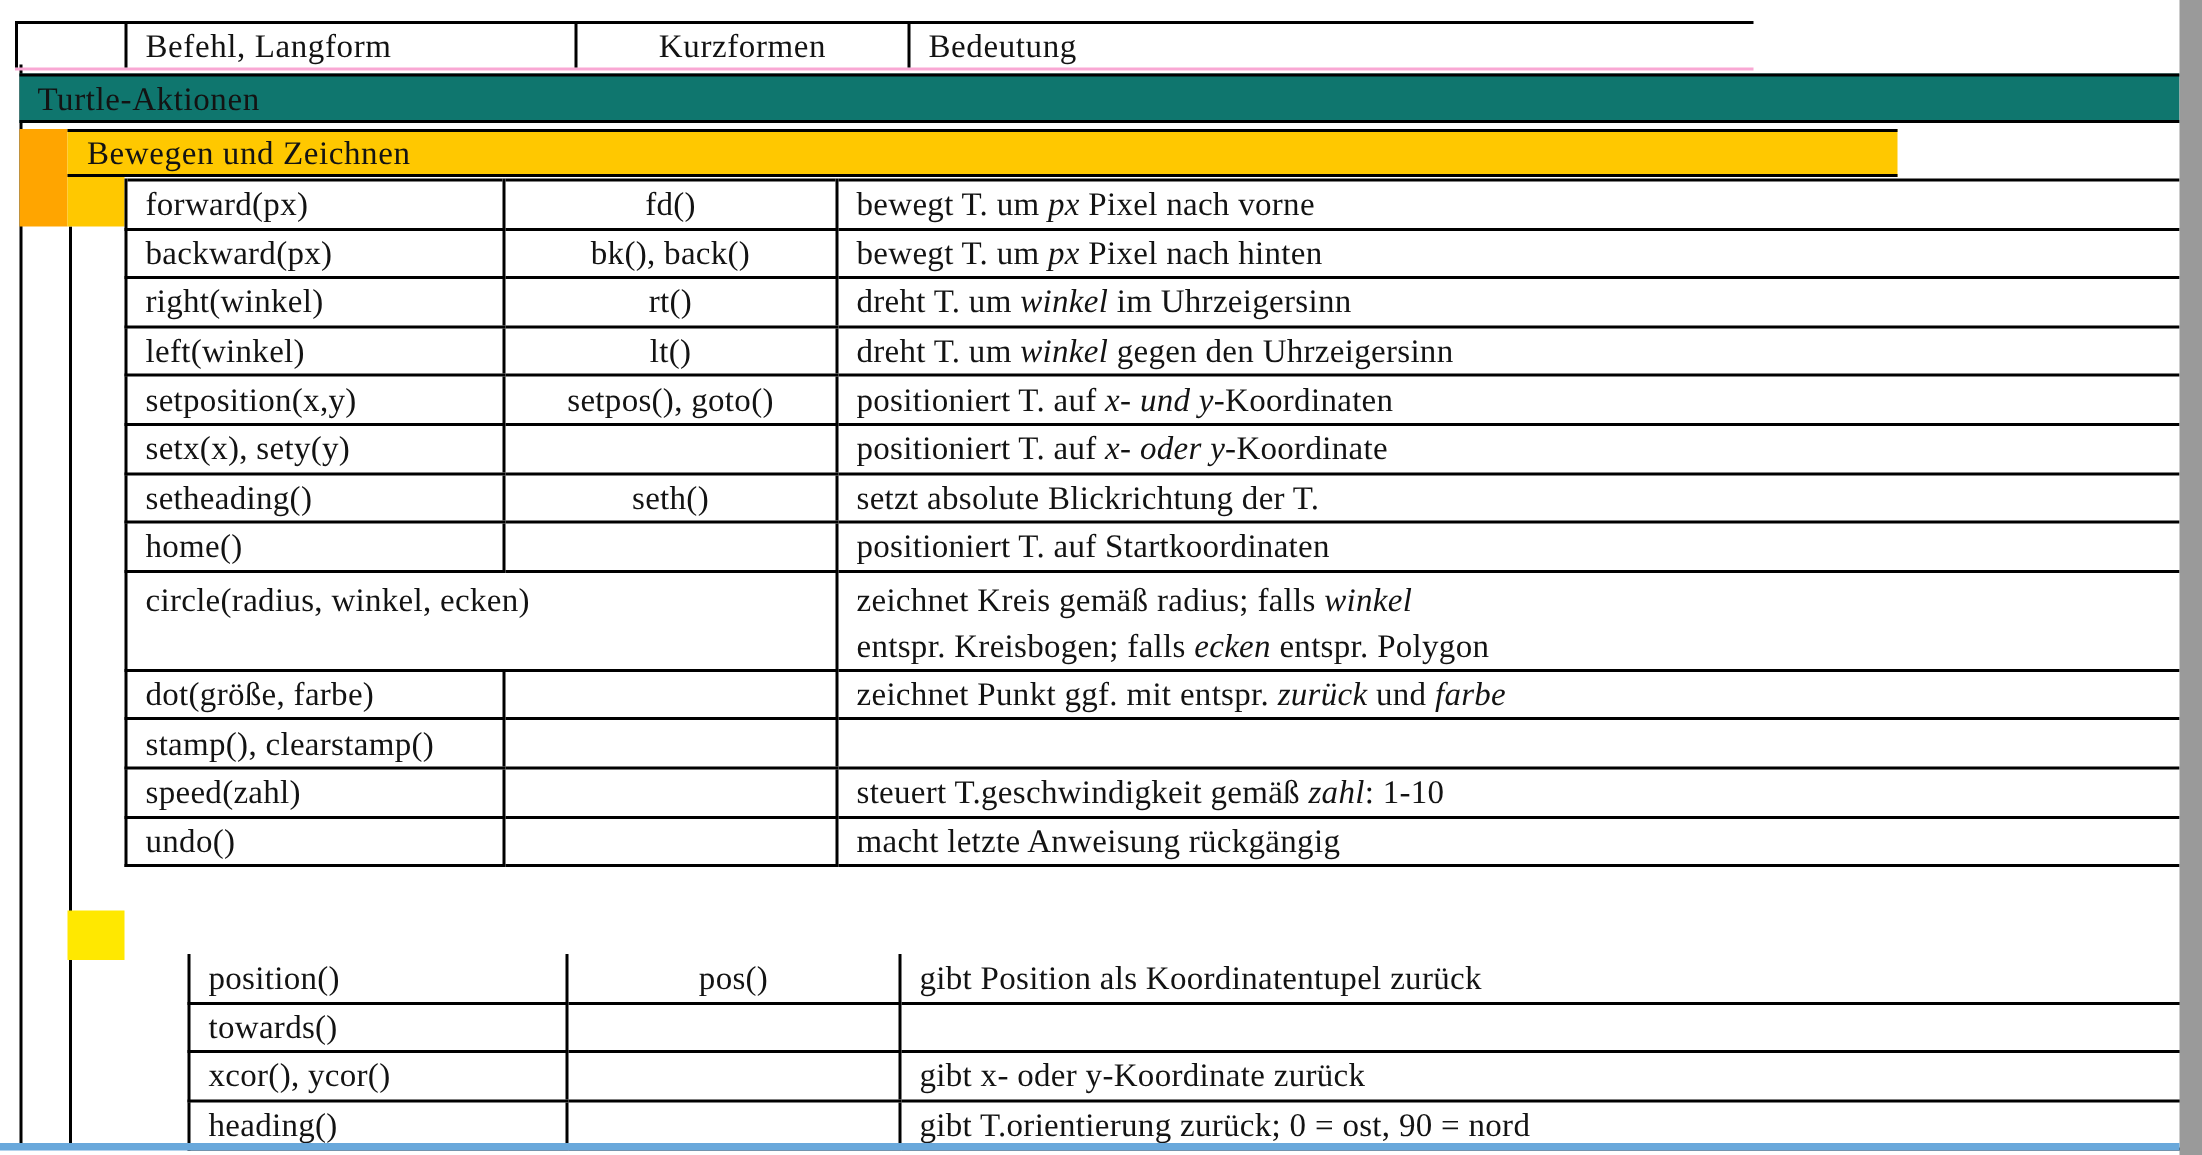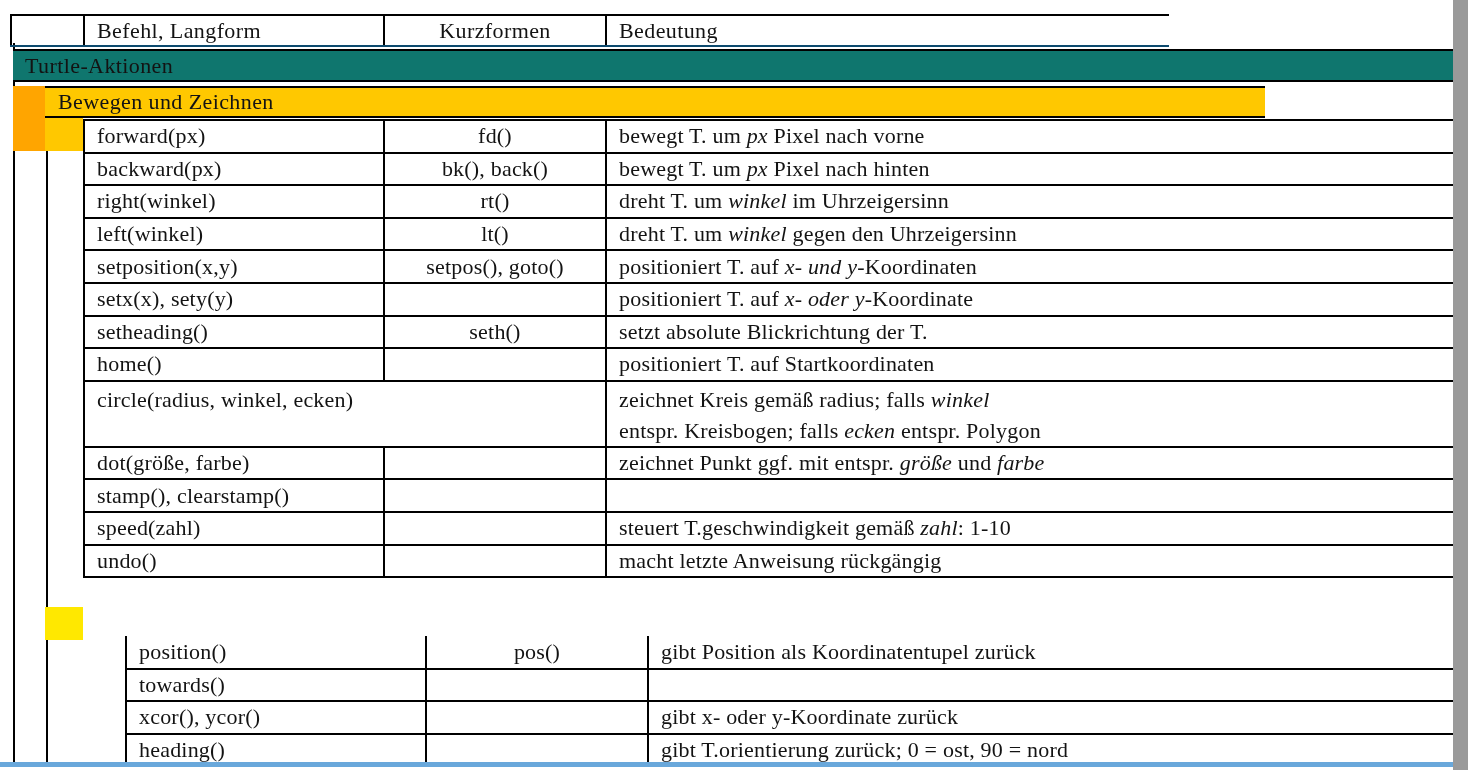--- a/index.html
+++ b/index.html
@@ -8,21 +8,21 @@
     font-family:"Liberation Serif","DejaVu Serif",serif;color:#131313;
   }
   
   .rail{position:absolute;width:2px;background:#000;}
   .rail-a{left:13px;top:43px;height:719px;}
   .rail-b{left:46px;top:151px;height:611px;}
 
   
   .header-row{
     position:absolute;left:10px;top:14px;width:1159px;height:29px;display:flex;
-    border-top:2px solid #000;border-bottom:2px solid #0c4a6e;box-sizing:content-box;
+    border-top:2px solid #000;border-bottom:2px solid #f9a8d4;box-sizing:content-box;
   }
   .hcell{
     box-sizing:border-box;border-left:2px solid #000;display:flex;align-items:center;
     font-size:22px;letter-spacing:0.4px;white-space:nowrap;
   }
   .h-marker{width:73px;}
   .h-befehl{width:300px;padding-left:12px;}
   .h-kurz{width:222px;justify-content:center;}
   .h-bedeutung{flex:1;padding-left:12px;}
 
@@ -47,21 +47,21 @@
   .t1{top:119px;border-top:2px solid #000;}
   .t2{top:636px;margin-left:42px;}
   .cmd-table tr{height:32.6px;}
   .cmd-table tr.tall{height:65px;}
   .t2 tr{height:32.5px;}
   .t2 tr.short{height:24px;}
   .cmd-table td{
     box-sizing:border-box;border-left:2px solid #000;border-bottom:2px solid #000;
     padding:0;vertical-align:middle;overflow:hidden;white-space:nowrap;
   }
-  .cmd-table td.c1{width:300px;padding-left:12px;}
+  .cmd-table td.c1{width:252px;padding-left:12px;}
   .cmd-table td.c2{width:222px;text-align:center;}
   .cmd-table td.c3{padding-left:12px;}
   .cmd-table tr.tall td{vertical-align:top;padding-top:2px;line-height:31px;}
   .cmd-table i{font-style:italic;}
 
   
   .gray-band{position:absolute;left:1453px;top:0;width:15px;height:770px;}
   .blue-rule{position:absolute;left:0;top:762px;width:1453px;height:5px;}
 </style>
 </head>
@@ -129,21 +129,21 @@
           <td class="c2"></td>
           <td class="c3"><span>positioniert T. auf Startkoordinaten</span></td>
         </tr>
         <tr class="tall">
           <td class="c1" colspan="2">circle(radius, winkel, ecken)</td>
           <td class="c3"><span>zeichnet Kreis gemäß radius; falls </span><i>winkel</i><br><span>entspr. Kreisbogen; falls </span><i>ecken</i><span> entspr. Polygon</span></td>
         </tr>
         <tr>
           <td class="c1">dot(größe, farbe)</td>
           <td class="c2"></td>
-          <td class="c3"><span>zeichnet Punkt ggf. mit entspr. </span><i>größe</i><span> und </span><i>farbe</i></td>
+          <td class="c3"><span>zeichnet Punkt ggf. mit entspr. </span><i>zurück</i><span> und </span><i>farbe</i></td>
         </tr>
         <tr>
           <td class="c1">stamp(), clearstamp()</td>
           <td class="c2"></td>
           <td class="c3"></td>
         </tr>
         <tr>
           <td class="c1">speed(zahl)</td>
           <td class="c2"></td>
           <td class="c3"><span>steuert T.geschwindigkeit gemäß </span><i>zahl</i><span>: 1-10</span></td>

